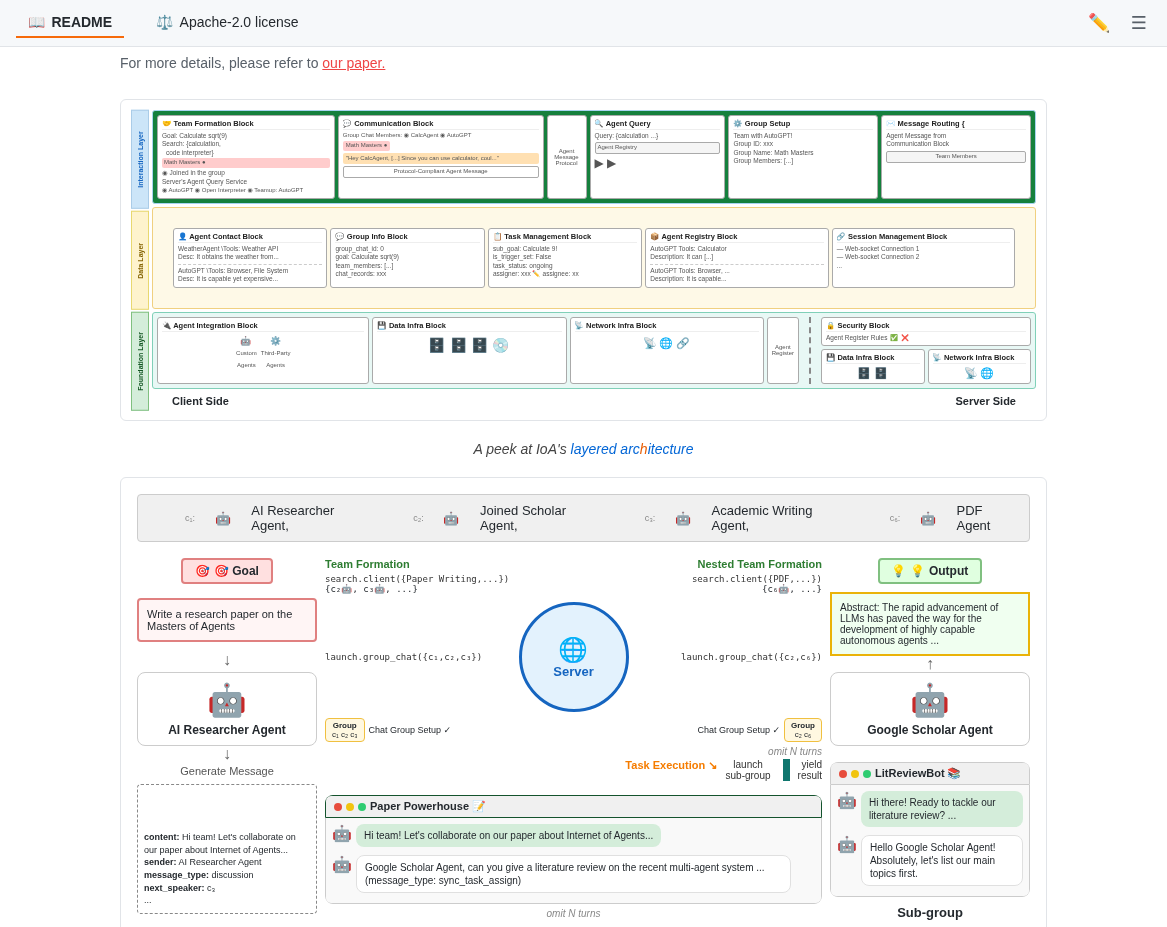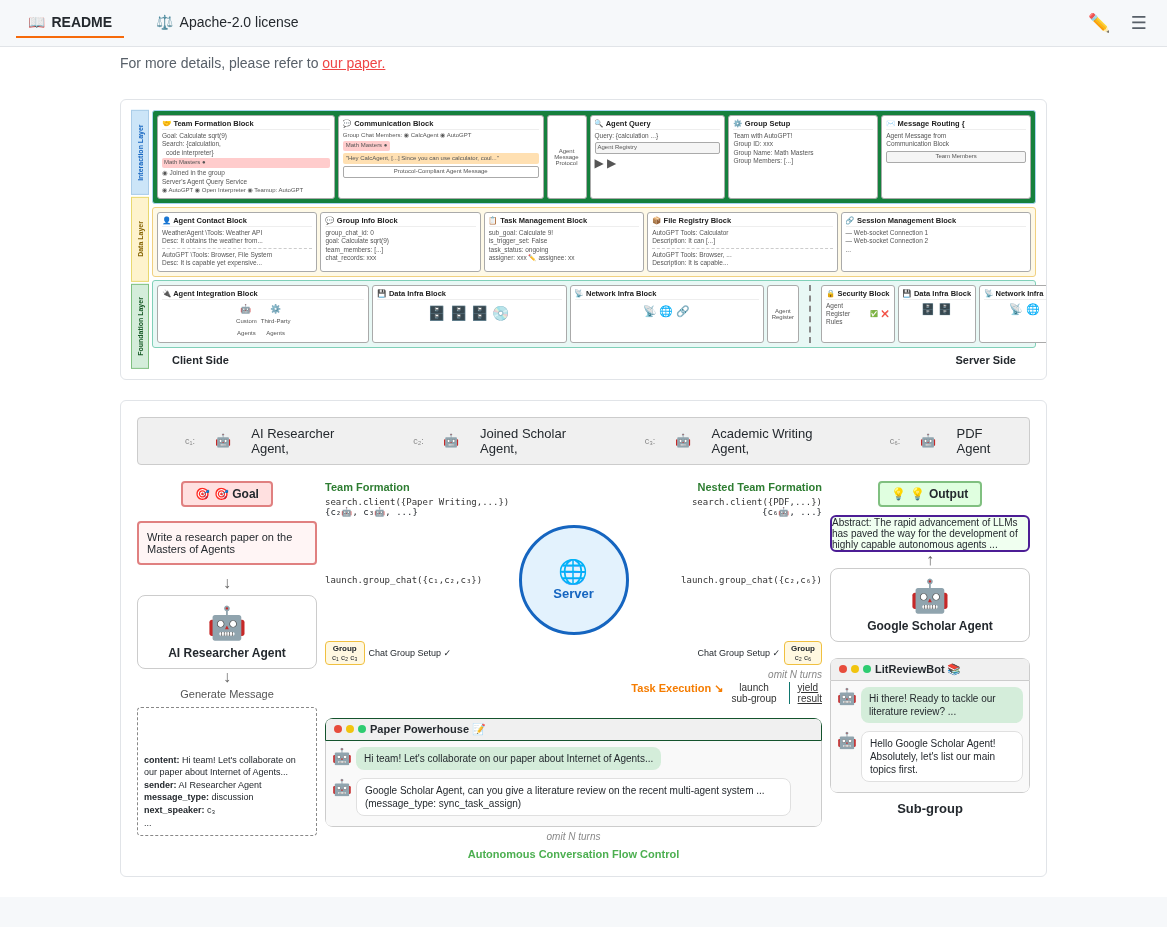--- a/index.html
+++ b/index.html
@@ -155,22 +155,23 @@
       padding: 4px 12px;
       font-size: 12px;
       font-weight: 700;
       margin-bottom: 8px;
       display: flex;
       align-items: center;
       gap: 4px;
     }
 
     .output-box {
-      border: 2px solid #4c1d95;
-      border-radius: 6px;
+      border: 2px solid #eab308;
+      border-radius: 0;
+      padding: 8px;
       font-size: 10px;
       background: #f0fff0;
       width: 100%;
     }
 
     .server-circle {
       width: 120px;
       height: 120px;
       border-radius: 50%;
       border: 3px solid #1565c0;
@@ -419,21 +420,21 @@
             <div class="block-card" style="flex:1;">
               <div class="block-card-title">✉️ Message Routing {</div>
               <div class="block-card-body">
                 <div>Agent Message from</div>
                 <div>Communication Block</div>
                 <div style="margin-top:2px; border:1px solid #aaa; padding:1px 2px; border-radius:2px; font-size:6px; text-align:center; background:#f5f5f5;">Team Members</div>
               </div>
             </div>
           </div>
 
-          <div style="background:#fef9e7; border:1px solid #f0d080; border-radius:3px; padding:4px; display:flex; gap:3px;">
+          <div style="background:#fef9e7; border:1px solid #f0d080; border-radius:3px; padding:20px; display:flex; gap:3px;">
 
             <div class="block-card">
               <div class="block-card-title">👤 Agent Contact Block</div>
               <div class="block-card-body">
                 <div>WeatherAgent \Tools: Weather API</div>
                 <div>Desc: It obtains the weather from...</div>
                 <div class="sub-div"></div>
                 <div>AutoGPT \Tools: Browser, File System</div>
                 <div>Desc: It is capable yet expensive...</div>
               </div>
@@ -453,21 +454,21 @@
               <div class="block-card-title">📋 Task Management Block</div>
               <div class="block-card-body">
                 <div>sub_goal: Calculate 9!</div>
                 <div>is_trigger_set: False</div>
                 <div>task_status: ongoing</div>
                 <div>assigner: xxx  ✏️ assignee: xx</div>
               </div>
             </div>
 
             <div class="block-card" style="flex:1.2;">
-              <div class="block-card-title">📦 File Registry Block</div>
+              <div class="block-card-title">📦 Agent Registry Block</div>
               <div class="block-card-body">
                 <div>AutoGPT  Tools: Calculator</div>
                 <div>Description: It can [...]</div>
                 <div class="sub-div"></div>
                 <div>AutoGPT  Tools: Browser, ...</div>
                 <div>Description: It is capable...</div>
               </div>
             </div>
 
             <div class="block-card" style="flex:1.2;">
@@ -508,21 +509,21 @@
                 </div>
               </div>
 
               <div style="display:flex; flex-direction:column; align-items:center; justify-content:center; font-size:6px; color:#555; text-align:center; border:1px solid #aaa; border-radius:3px; background:#fff; padding:3px 4px; min-width:30px;">
                 <div>Agent<br>Register</div>
               </div>
             </div>
 
             <div style="border-left:2px dashed #888; margin:0 4px;"></div>
 
-            <div style="width:210px; display:flex; flex-direction:row; gap:3px;">
+            <div style="width:210px; display:flex; flex-direction:column; gap:3px;">
 
               <div class="block-card">
                 <div class="block-card-title">🔒 Security Block</div>
                 <div class="block-card-body">
                   <div style="display:flex; align-items:center; gap:3px;">
                     <span>Agent Register Rules</span>
                     <span style="color:green;">✅</span>
                     <span style="color:red;">❌</span>
                   </div>
                 </div>
@@ -549,20 +550,23 @@
 
           <div class="side-label-wrap">
             <span>Client Side</span>
             <span>Server Side</span>
           </div>
 
         </div>
       </div>
     </div>
 
+    <div class="diagram-caption">
+      A peek at IoA's <span>layered arc</span><span style="color:#e85d04;">h</span><span>itecture</span>
+    </div>
 
     <div class="how-diagram">
 
       <div class="agents-bar">
         <span class="agent-sup">c₁:</span>
         <span>🤖</span>
         <span>AI Researcher Agent,</span>
         <span class="agent-sup">c₂:</span>
         <span>🤖</span>
         <span>Joined Scholar Agent,</span>
@@ -661,21 +665,21 @@
           </div>
 
           <div style="display:flex; width:100%; justify-content:flex-end; margin-bottom:2px;">
             <div style="font-size:10px; color:#888; font-style:italic;">omit N turns</div>
           </div>
 
           <div style="display:flex; width:100%; justify-content:flex-end; align-items:flex-start; gap:8px; margin-bottom:4px;">
             <div style="color:#f57c00; font-size:11px; font-weight:600;">Task Execution ↘</div>
             <div style="display:flex; gap:12px; font-size:10px; color:#333;">
               <div style="text-align:center;">launch<br>sub-group</div>
-              <div style="border-left:1px solid #0f766e; padding-left:8px; text-align:left;text-decoration:underline;">yield<br>result</div>
+              <div style="border-left:7px solid #0f766e; padding-left:8px; text-align:right;">yield<br>result</div>
             </div>
           </div>
 
           <div style="width:100%; margin-top:2px;">
             <div class="chat-window">
               <div class="chat-titlebar" style="background:#f0f0f0; border:1px solid #14532d; border-radius:6px 6px 0 0;">
                 <span class="chat-dot red"></span>
                 <span class="chat-dot yellow"></span>
                 <span class="chat-dot green"></span>
                 <span style="font-size:11px;">Paper Powerhouse 📝</span>

